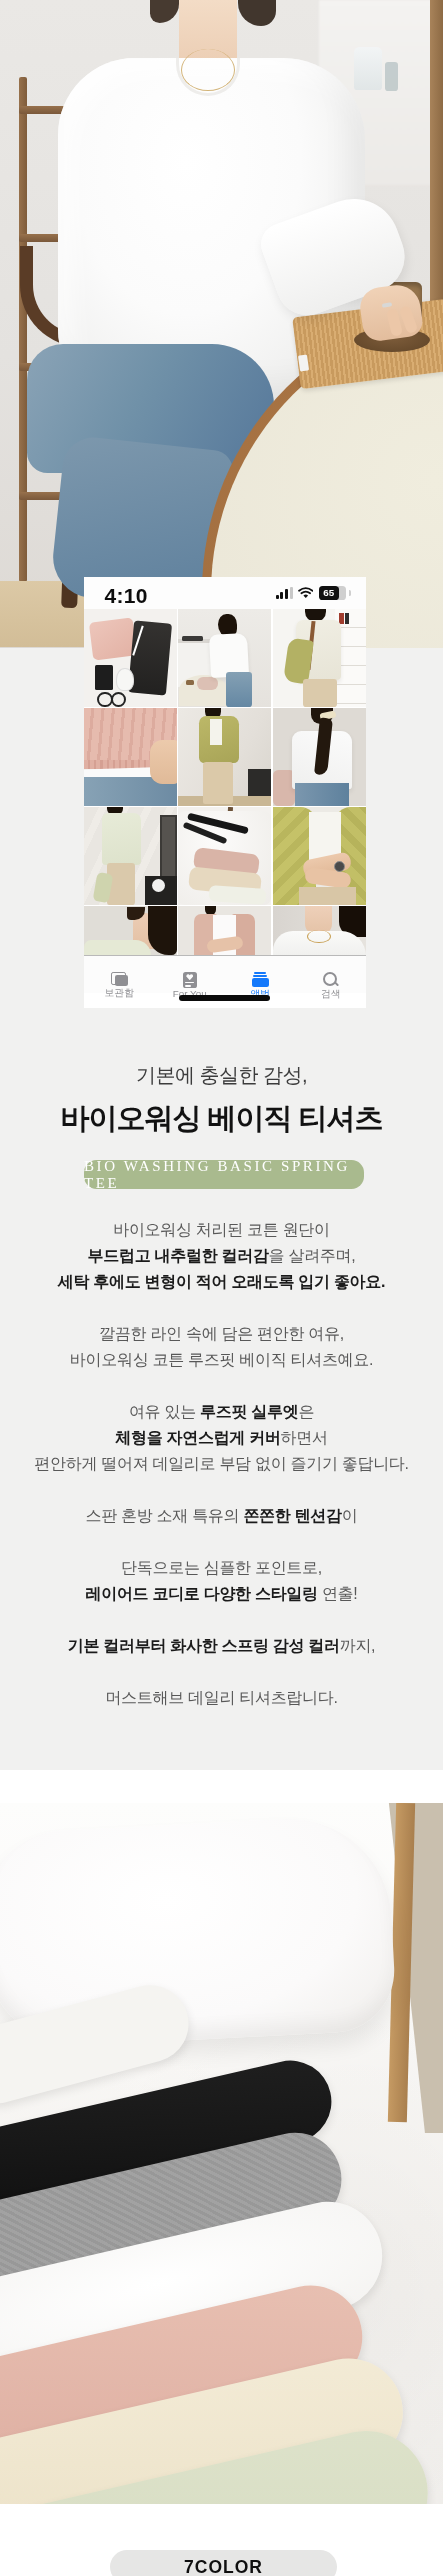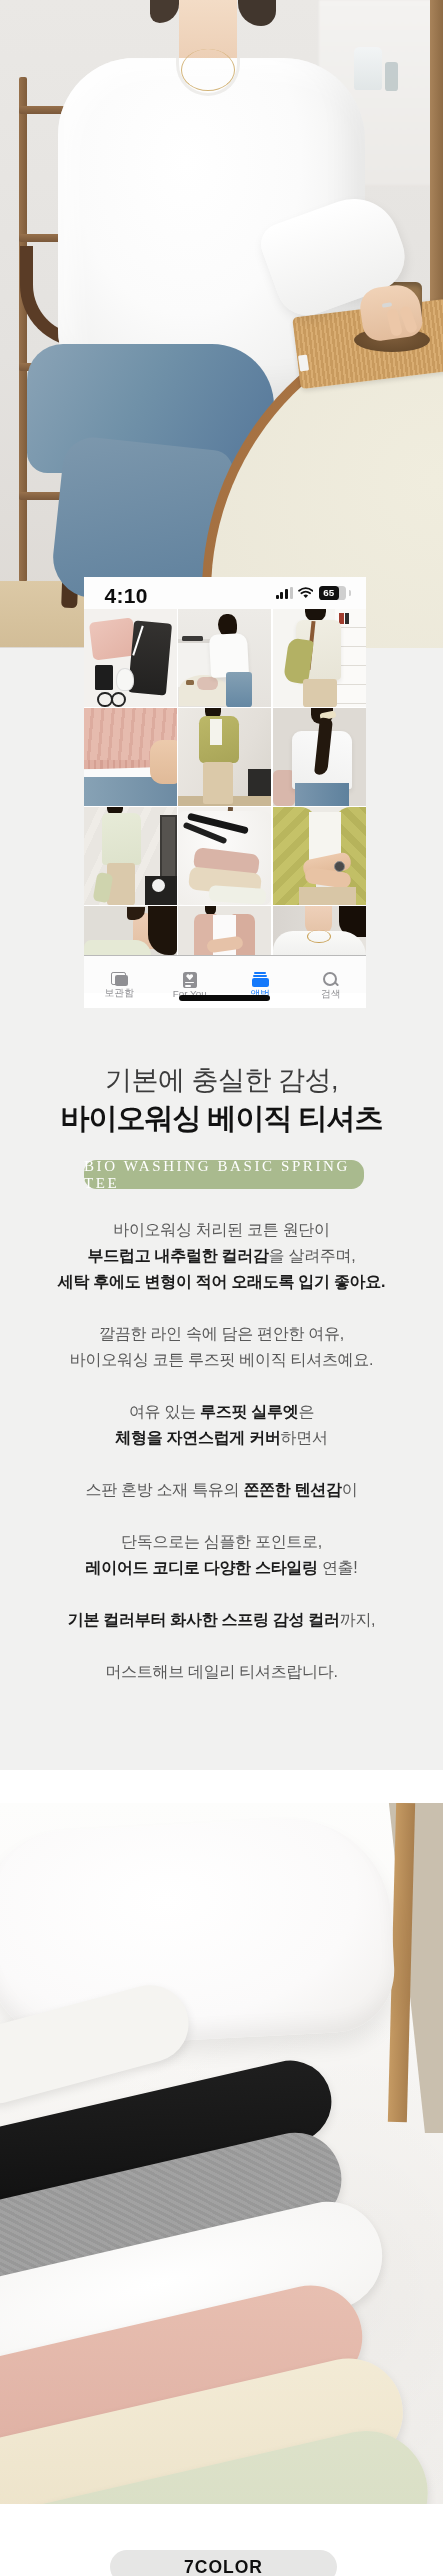--- a/index.html
+++ b/index.html
@@ -98,21 +98,21 @@
   .icn-albums{width:16.5px;height:15.5px;}
   .icn-albums i{position:absolute;left:2.1px;width:12.4px;height:2.1px;background:#1479fb;border-radius:1px;}
   .icn-albums i.b2{top:3.1px;left:1px;width:14.4px;}
   .icn-albums u{position:absolute;left:0;top:6.2px;width:16.5px;height:9.3px;background:#1479fb;border-radius:2.1px;}
   .icn-search{width:15.5px;height:15.5px;}
   .icn-search u{position:absolute;left:0;top:0;width:10.3px;height:10.3px;border:2.1px solid #8f8f93;border-radius:50%;}
   .icn-search i{position:absolute;left:10.8px;top:10.8px;width:5.2px;height:2.1px;background:#8f8f93;border-radius:1px;transform:rotate(45deg);}
 
   
   .headline1{position:absolute;left:0;top:1062px;width:443px;text-align:center;
-        font-size:27px;font-weight:400;color:#3c3c3c;letter-spacing:-0.5px;}
+        font-size:20px;font-weight:400;color:#3c3c3c;letter-spacing:-0.5px;}
   .headline2{position:absolute;left:0;top:1099px;width:443px;text-align:center;
         font-size:29px;font-weight:800;color:#121212;letter-spacing:-1px;}
   .green-badge{position:absolute;left:84px;top:1160px;width:280px;height:29px;border-radius:12.4px;
         background:#a9ba8e;display:flex;align-items:center;justify-content:center;}
   .green-badge span{font-family:"Liberation Serif","DejaVu Serif",serif;font-size:15px;color:#ffffff;
         letter-spacing:2.6px;font-weight:400;}
   .paras{position:absolute;left:0;top:1217px;width:443px;text-align:center;}
   .paras p{margin:0 0 26px 0;font-size:16px;line-height:26px;color:#585858;letter-spacing:-0.3px;font-weight:400;}
   .paras p .bd{color:#1b1b1b;font-weight:700;}
 
@@ -353,21 +353,21 @@
   </div>
 
   <div class="headline1">기본에 충실한 감성,</div>
   <div class="headline2">바이오워싱 베이직 티셔츠</div>
   <div class="green-badge">
     <span>BIO WASHING BASIC SPRING TEE</span>
   </div>
   <div class="paras" id="paras">
       <p><span class="">바이오워싱 처리된 코튼 원단이</span><br><span class="bd">부드럽고 내추럴한 컬러감</span><span class="">을 살려주며,</span><br><span class="bd">세탁 후에도 변형이 적어 오래도록 입기 좋아요.</span></p>
       <p><span class="">깔끔한 라인 속에 담은 편안한 여유,</span><br><span class="">바이오워싱 코튼 루즈핏 베이직 티셔츠예요.</span></p>
-      <p><span class="">여유 있는 </span><span class="bd">루즈핏 실루엣</span><span class="">은</span><br><span class="bd">체형을 자연스럽게 커버</span><span class="">하면서</span><br></p>
+      <p><span class="">여유 있는 </span><span class="bd">루즈핏 실루엣</span><span class="">은</span><br><span class="bd">체형을 자연스럽게 커버</span><span class="">하면서</span><br><span class="">편안하게 떨어져 데일리로 부담 없이 즐기기 좋답니다.</span></p>
       <p><span class="">스판 혼방 소재 특유의 </span><span class="bd">쫀쫀한 텐션감</span><span class="">이</span><br><br><span class="">단독으로는 심플한 포인트로,</span><br><span class="bd">레이어드 코디로 다양한 스타일링</span><span class=""> 연출!</span></p>
       <p><span class="bd">기본 컬러부터 화사한 스프링 감성 컬러</span><span class="">까지,</span><br><br><span class="">머스트해브 데일리 티셔츠랍니다.</span></p>
     </div>
 
   <div class="bed">
     <div class="wall"></div>
     <div class="post"></div>
     <div class="pillow"></div>
     <div class="shirt" style="left:-31px;top:201px;width:222px;height:77px;background:#f5f4f1;transform:rotate(-15deg);"></div>
     <div class="shirt" style="left:-26px;top:289px;width:361px;height:82px;background:linear-gradient(10deg,#111111,#1f1f1f);"></div>

